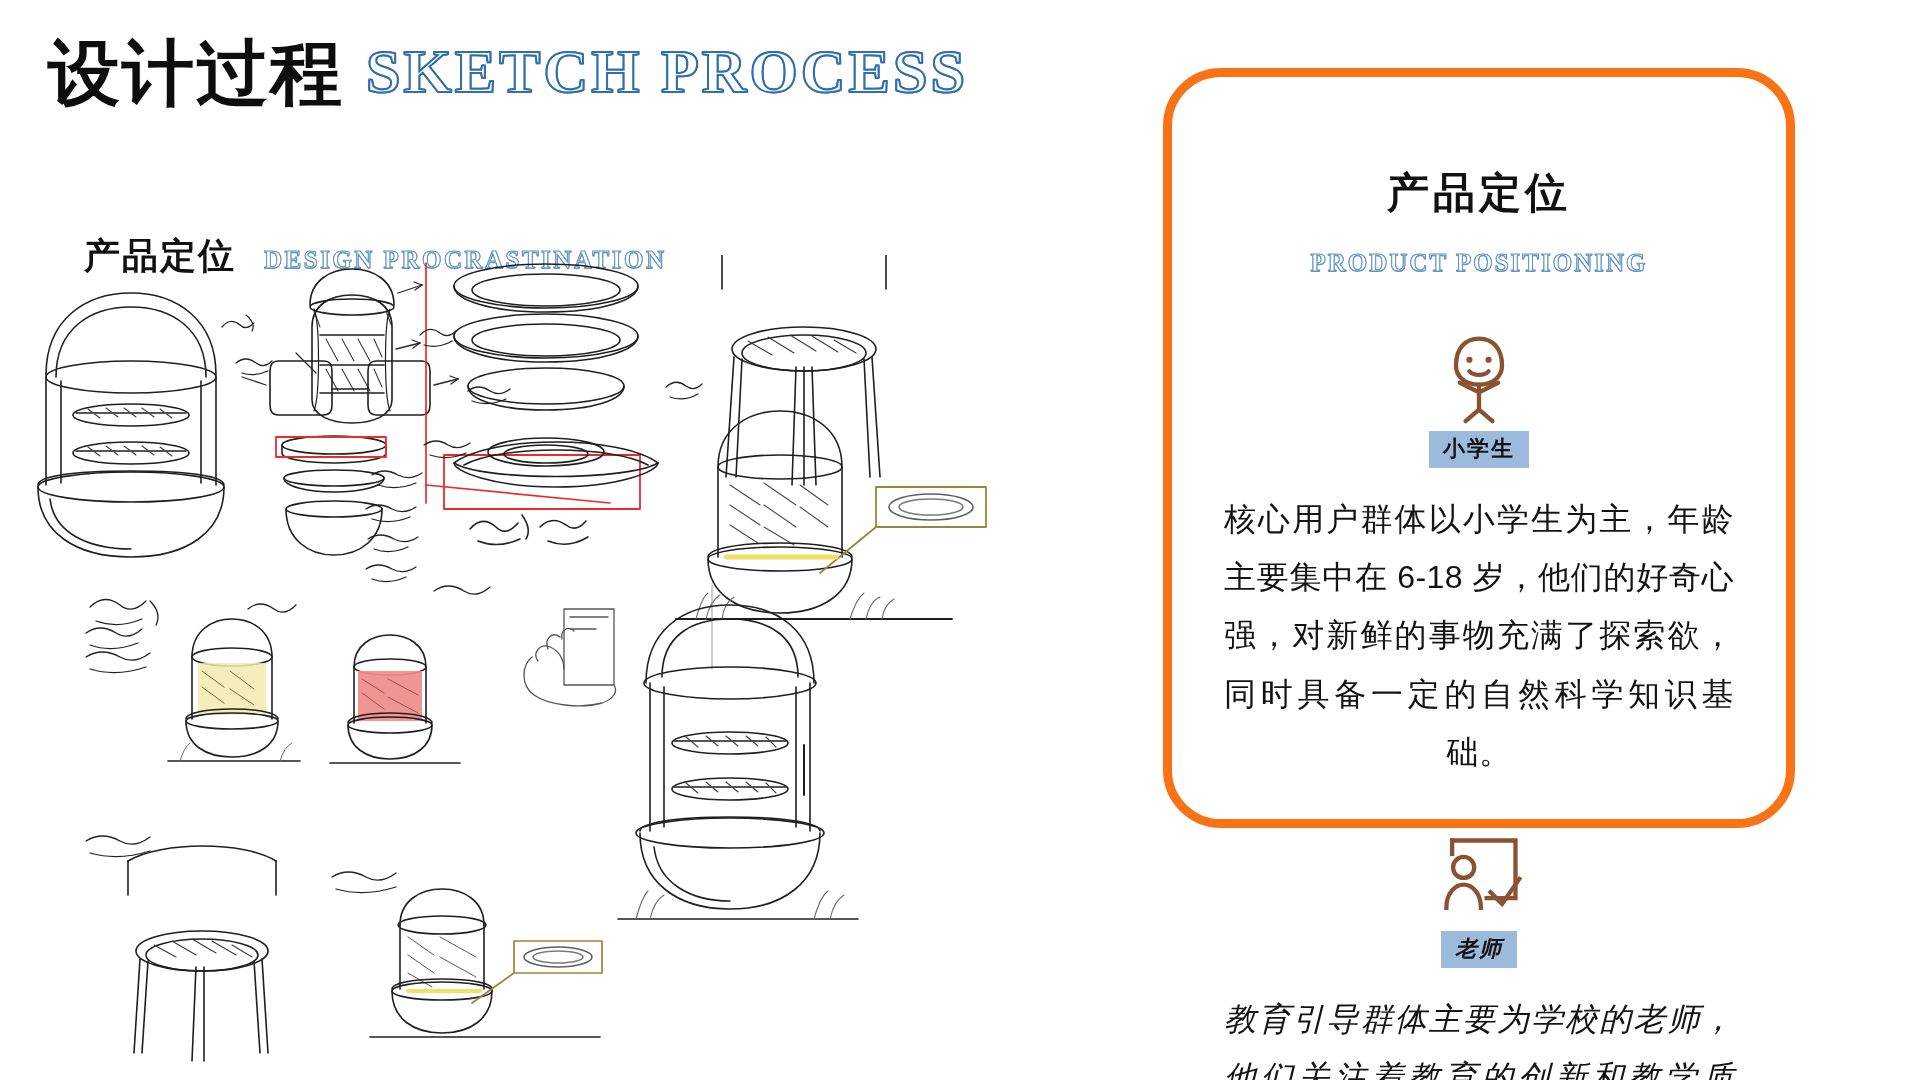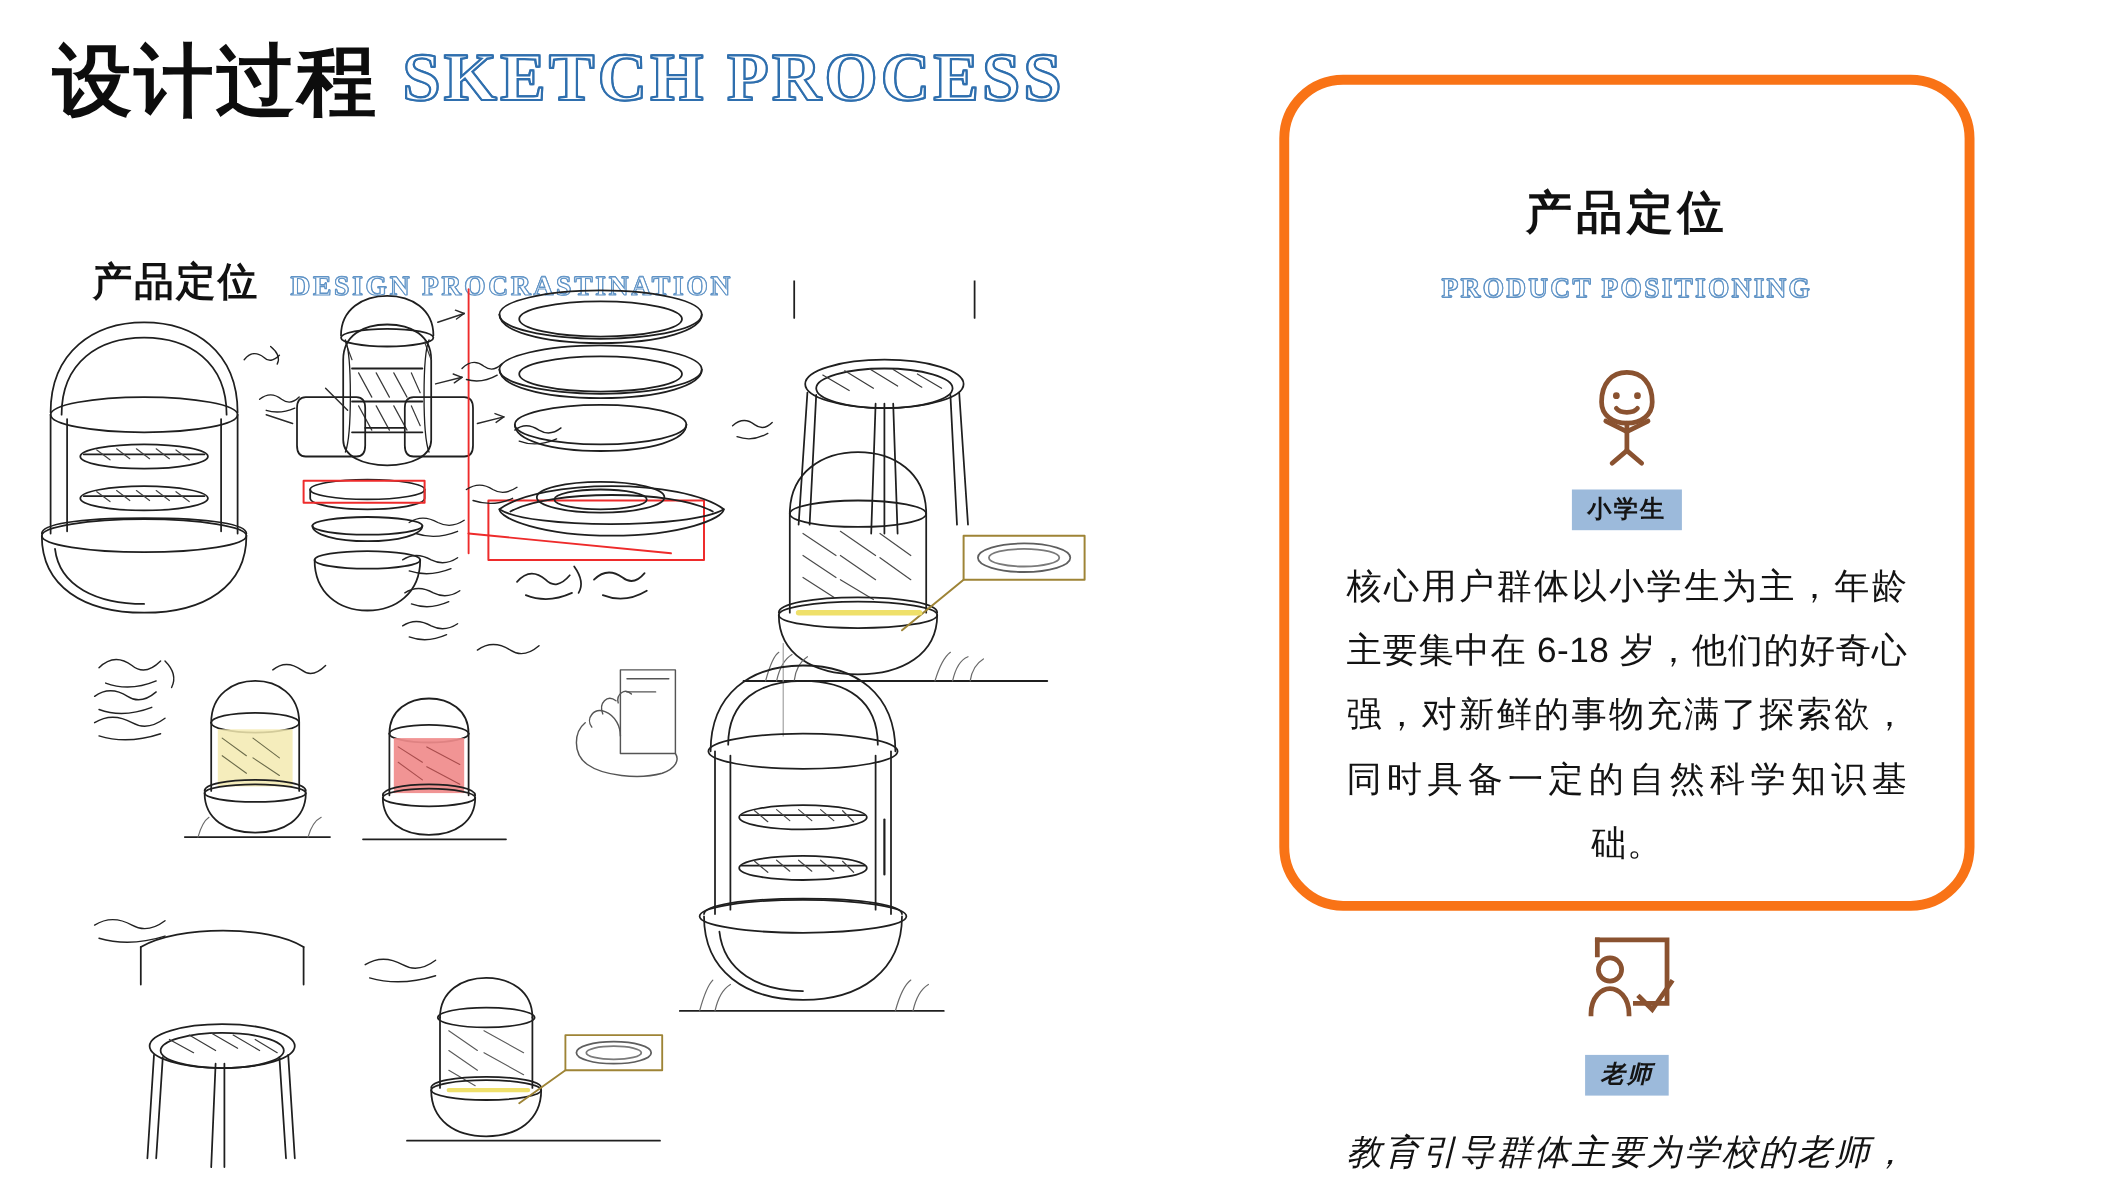--- a/index.html
+++ b/index.html
@@ -136,21 +136,21 @@
   }
   .persona-1 { margin-top: 52px; }
   .persona-2 { margin-top: 48px; font-style: italic; }
 
   .persona-icon {
     width: 96px;
     height: 96px;
     display: block;
   }
   .persona-badge {
-    margin-top: 20px;
+    margin-top: 6px;
     background: #9cbadb;
     color: #141414;
     font-size: 22px;
     font-weight: 700;
     padding: 3px 14px 4px 14px;
     letter-spacing: 2px;
     font-family: "Liberation Sans", "DejaVu Sans", sans-serif;
   }
   .persona-text {
     margin-top: 22px;

